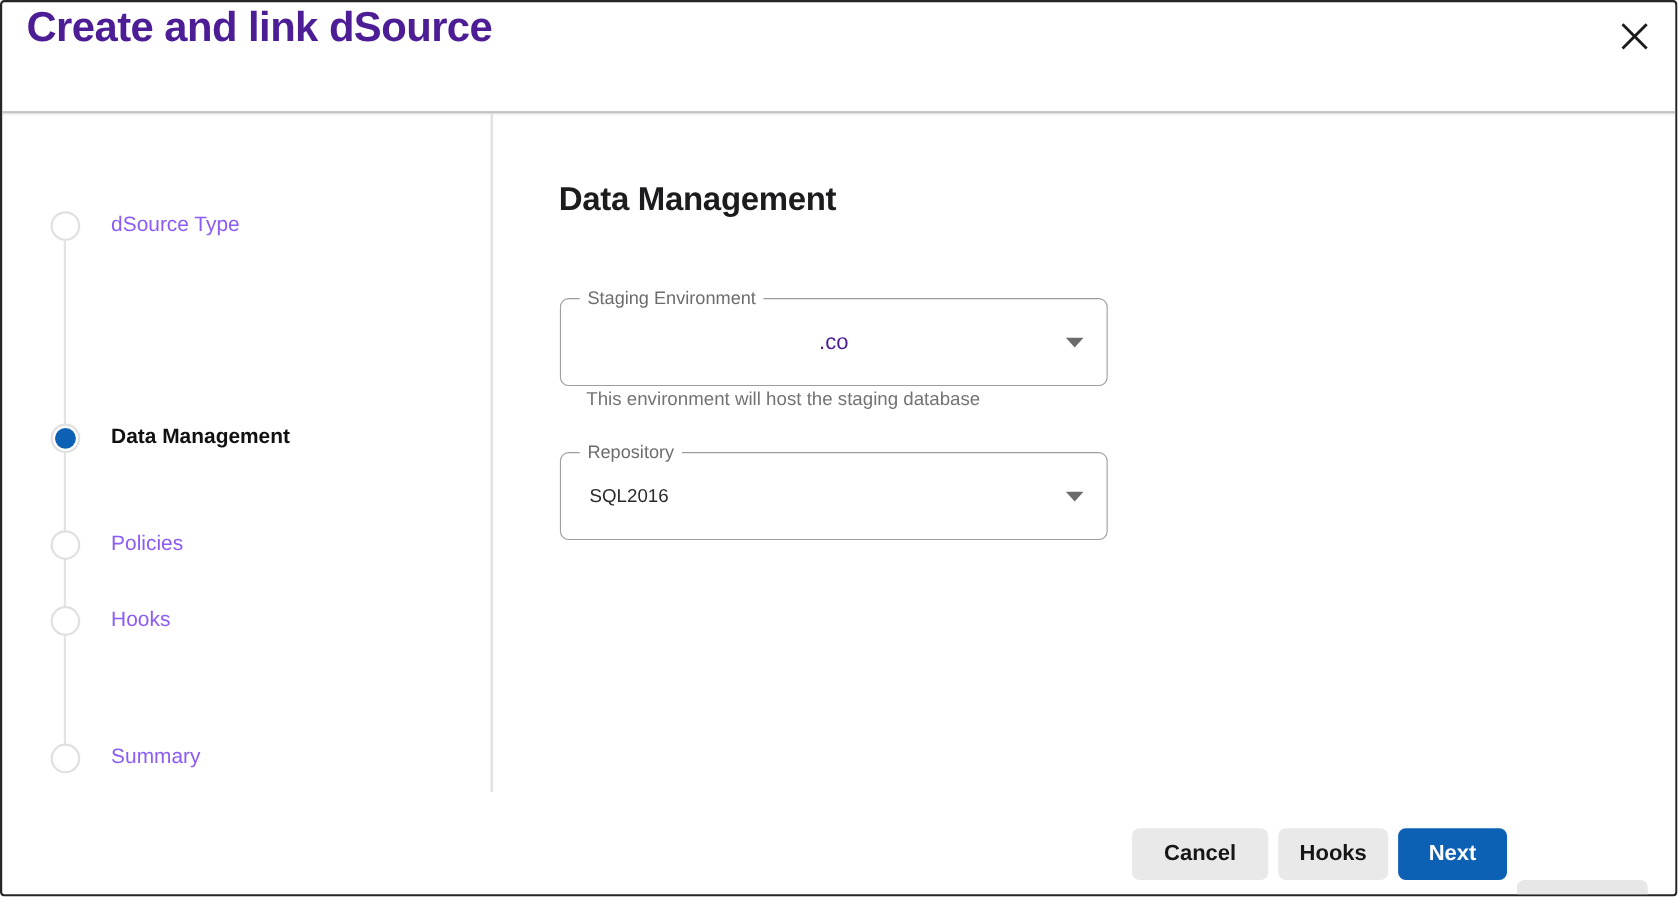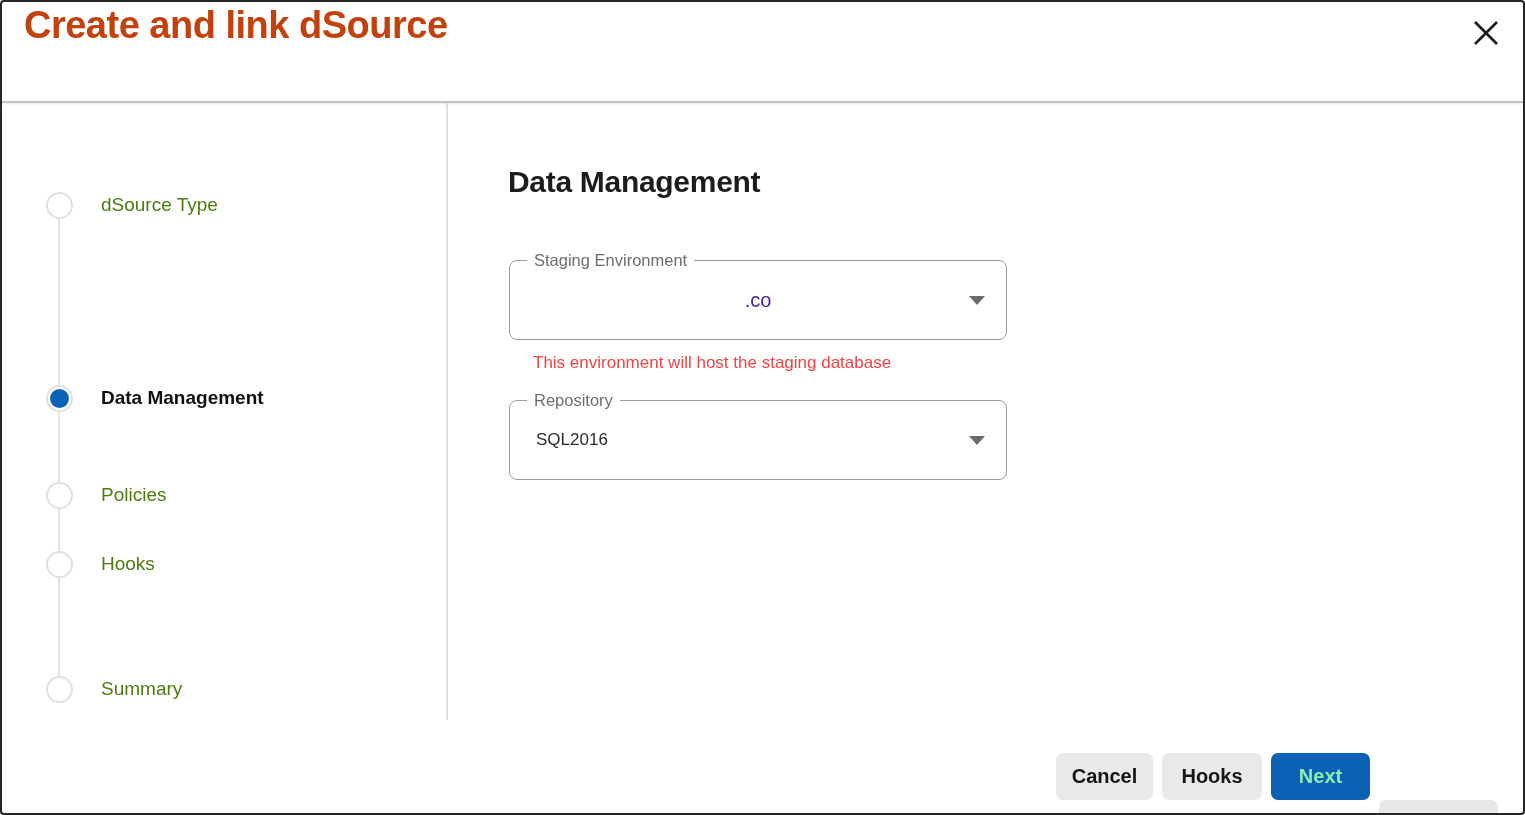--- a/index.html
+++ b/index.html
@@ -6,21 +6,21 @@
   html,body { width:1525px; height:815px; background:#fff; font-family:"Liberation Sans", sans-serif; }
 
   .frame {
     position:relative; width:1525px; height:815px; background:#fff;
     border:2px solid #262626; border-radius:4px; overflow:hidden;
   }
 
   
   .dlg-title {
     position:absolute; left:22px; top:2px;
-    font-size:38px; font-weight:bold; color:#c2410c; letter-spacing:-0.5px;
+    font-size:38px; font-weight:bold; color:#4c1d95; letter-spacing:-0.5px;
   }
   .close-btn {
     position:absolute; right:18px; top:13px; width:38px; height:38px;
     display:flex; align-items:center; justify-content:center;
     background:transparent; border:none; cursor:pointer;
   }
   .header-divider {
     position:absolute; left:0; top:99px; width:100%; height:2px;
     background:#c2c2c2; box-shadow:0 1px 2px rgba(0,0,0,0.10);
   }
@@ -39,64 +39,64 @@
     display:flex; align-items:center; gap:28px; cursor:pointer; z-index:1;
   }
   .dot {
     position:relative; width:27px; height:27px; border-radius:50%;
     background:#fff; border:2px solid #e0e0e0; flex:none;
   }
   .step.active .dot::after {
     content:""; position:absolute; left:2px; top:2px; width:19px; height:19px;
     border-radius:50%; background:#0d61b5;
   }
-  .step-label { font-size:19px; color:#4d7c0f; white-space:nowrap; }
+  .step-label { font-size:19px; color:#8b5cf6; white-space:nowrap; }
   .step.active .step-label { font-weight:bold; color:#111; }
 
   
   .content-heading {
     position:absolute; left:506px; top:163px;
     font-size:30px; font-weight:bold; color:#1c1c1e; letter-spacing:-0.3px;
   }
   .field {
     position:absolute; left:507px; width:498px; height:80px;
-    border:1px solid #9d9d9d; border-radius:8px; background:#fff; cursor:pointer;
+    border:1px solid #9d9d9d; border-radius:8px; background:#fff; cursor:pointer;margin-top:11px;
   }
   .field.staging { top:258px; }
   .field.repo    { top:398px;padding-left:47px; }
   .field-label {
     position:absolute; top:-11px; left:17px; background:#fff; padding:0 7px;
     font-size:16.5px; color:#6d6d6d; white-space:nowrap; line-height:21px;
   }
   .field-value { position:absolute; left:0; right:0; top:0; bottom:0; display:flex; align-items:center; }
   .field.staging .field-value { justify-content:center; font-size:20px; color:#4c1d95; }
   .field.repo .field-value { justify-content:flex-start; padding-left:26px; font-size:17px; color:#2b2b2b; }
   .caret {
     position:absolute; right:21px; top:50%; margin-top:-4px;
     width:0; height:0; border-left:8px solid transparent; border-right:8px solid transparent;
     border-top:9px solid #6b6b6b;
   }
   .helper {
     position:absolute; left:531px; top:345px; z-index:3;
-    font-size:17px; color:#ef4444; line-height:31px; pointer-events:none;
+    font-size:17px; color:#737373; line-height:31px; pointer-events:none;
   }
 
   
   .footer {
     position:absolute; top:751px; right:25px; display:flex; gap:9px;
   }
   .btn {
     height:47px; border:none; border-radius:7px;
     font-family:"Liberation Sans", sans-serif; font-size:20px; font-weight:bold;
     display:flex; align-items:center; justify-content:center; cursor:pointer;
   }
   .btn.gray { background:#e9e9e9; color:#161616; }
-  .btn.primary { background:#0d61b5; color:#86efac; }
+  .btn.primary { background:#0d61b5; color:#ffffff; }
   .btn.disabled { background:#e7e7e7; color:#a6a6a6; cursor:default; }
-  .btn.w-cancel { width:97px;text-align:right; }
+  .btn.w-cancel { width:124px;text-align:right; }
   .btn.w-back   { width:100px; }
   .btn.w-next   { width:99px;  }
   .btn.w-submit { width:119px;margin-top:47px; }
 </style>
 </head>
 <body>
 
 <div class="frame">
 
   <h1 class="dlg-title">Create and link dSource</h1>

